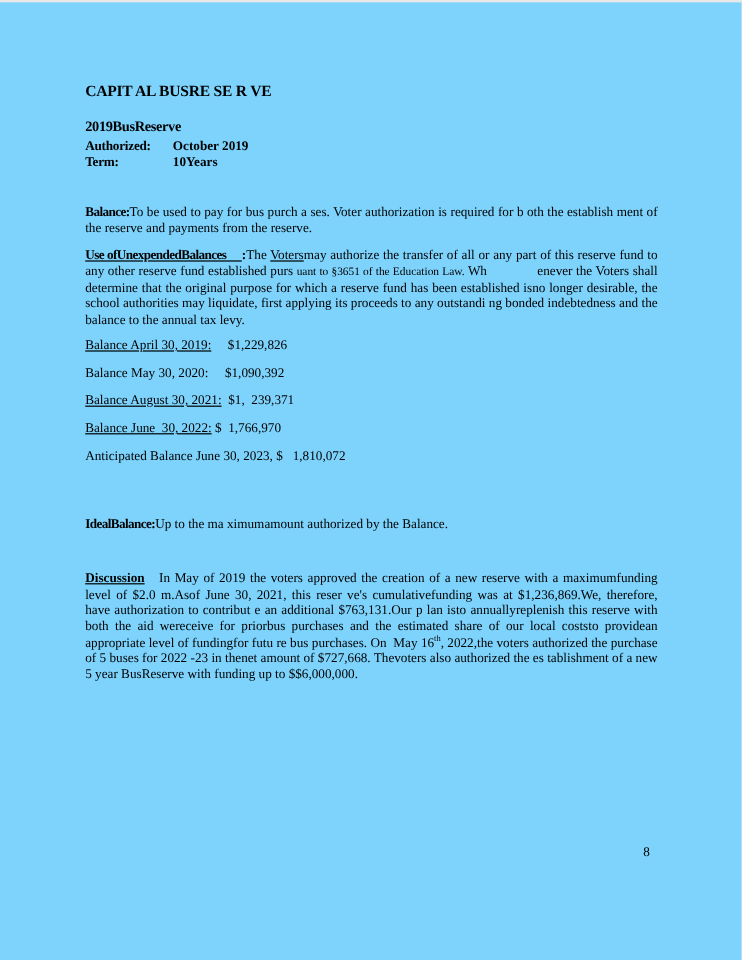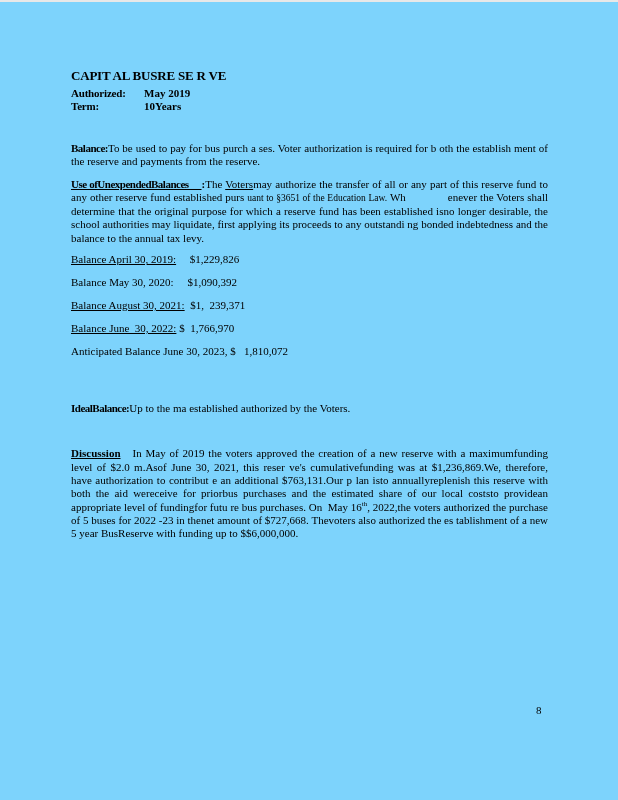--- a/index.html
+++ b/index.html
@@ -62,24 +62,25 @@
   }
 </style>
 </head>
 <body>
 
 <div class="page">
   <div class="content">
 
     <h1 class="doc-title">CAPIT AL BUSRE SE R VE</h1>
 
+    <h2 class="reserve-name">2019BusReserve</h2>
 
     <div class="info-rows">
       <div class="info-row">
-        <span class="info-label">Authorized:</span><span>May 2019</span>
+        <span class="info-label">Authorized:</span><span>October 2019</span>
       </div>
       <div class="info-row">
         <span class="info-label">Term:</span><span>10Years</span>
       </div>
     </div>
 
     <p class="para para-purpose"><span class="b tight">Balance:</span><span>To be used to pay for bus purch a ses. Voter authorization is required for b oth the establish ment of the reserve and payments from the reserve.</span></p>
 
     <p class="para para-unexpended"><span class="b u tight">Use ofUnexpendedBalances&nbsp;&nbsp;&nbsp;&nbsp;&nbsp;</span><span class="b">:</span><span>The </span><span class="u">Voters</span><span>may authorize the transfer of all or any part of this reserve fund to any other reserve fund established purs </span><span class="small-law">uant to §3651 of the Education Law.</span><span> Wh&nbsp;&nbsp;&nbsp;&nbsp;&nbsp;&nbsp;&nbsp;&nbsp;&nbsp;&nbsp;&nbsp;&nbsp;&nbsp;&nbsp;enever the Voters shall determine that the original purpose for which a reserve fund has been established isno longer desirable, the school authorities may liquidate, first applying its proceeds to any outstandi ng bonded indebtedness and the balance to the annual tax levy.</span></p>
 
@@ -94,20 +95,20 @@
         <span class="u">Balance August 30, 2021:</span><span>&nbsp;&nbsp;$1,&nbsp;&nbsp;239,371</span>
       </div>
       <div class="bal-row">
         <span class="u">Balance June&nbsp; 30, 2022:</span><span>&nbsp;$&nbsp;&nbsp;1,766,970</span>
       </div>
       <div class="bal-row">
         <span>Anticipated Balance June 30, 2023, $&nbsp;&nbsp;&nbsp;1,810,072</span>
       </div>
     </div>
 
-    <p class="para para-ideal"><span class="b tight">IdealBalance:</span><span>Up to the ma established authorized by the Voters.</span></p>
+    <p class="para para-ideal"><span class="b tight">IdealBalance:</span><span>Up to the ma ximumamount authorized by the Balance.</span></p>
 
     <p class="para para-discussion"><span class="b u disc-heading">Discussion</span><span>In May of 2019 the voters approved the creation of a new reserve with a maximumfunding level of $2.0 m.Asof June 30, 2021,  this reser ve's cumulativefunding was at $1,236,869.We, therefore,  have authorization to contribut e an additional $763,131.Our p lan isto annuallyreplenish this reserve with both the aid wereceive  for priorbus purchases and the estimated share of our local coststo providean appropriate level of fundingfor futu re bus purchases. On &nbsp;May 16</span><sup class="ord">th</sup><span>, 2022,the voters authorized the purchase of 5 buses for 2022 -23 in thenet amount of $727,668.  Thevoters also authorized the es tablishment of a new 5 year BusReserve with funding up to $$6,000,000.</span></p>
 
   </div>
 
   <div class="page-number">8</div>
 </div>
 
 </body></html>

